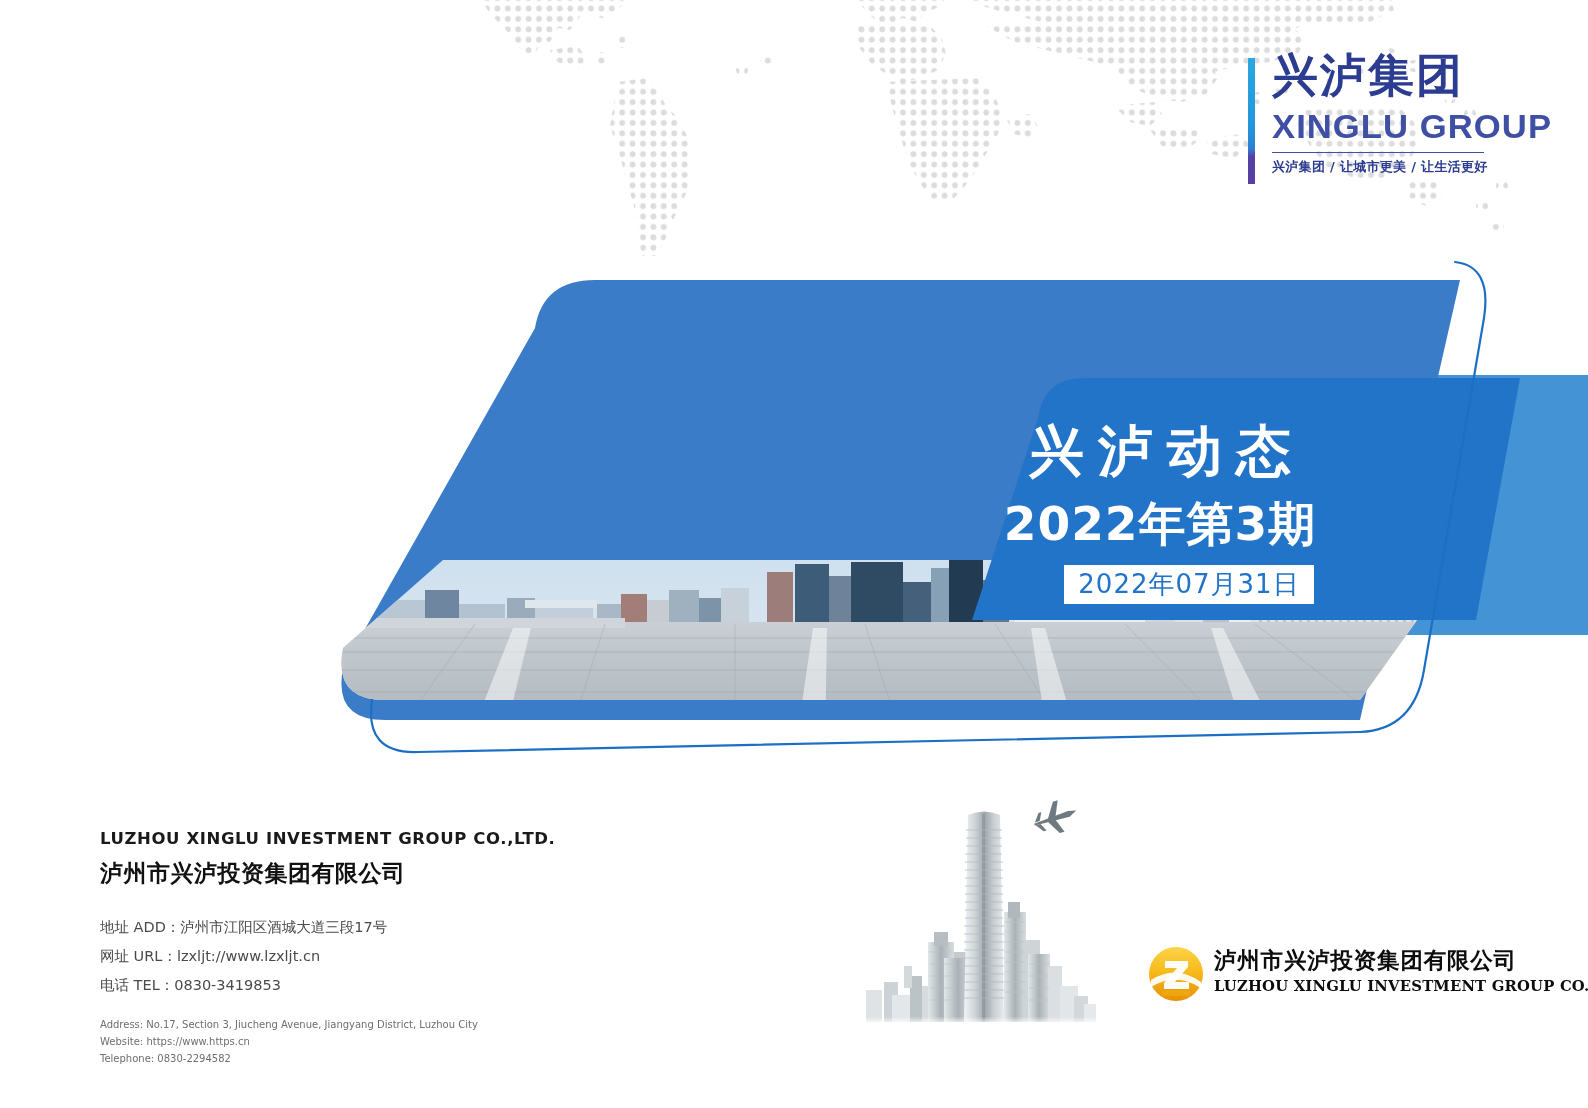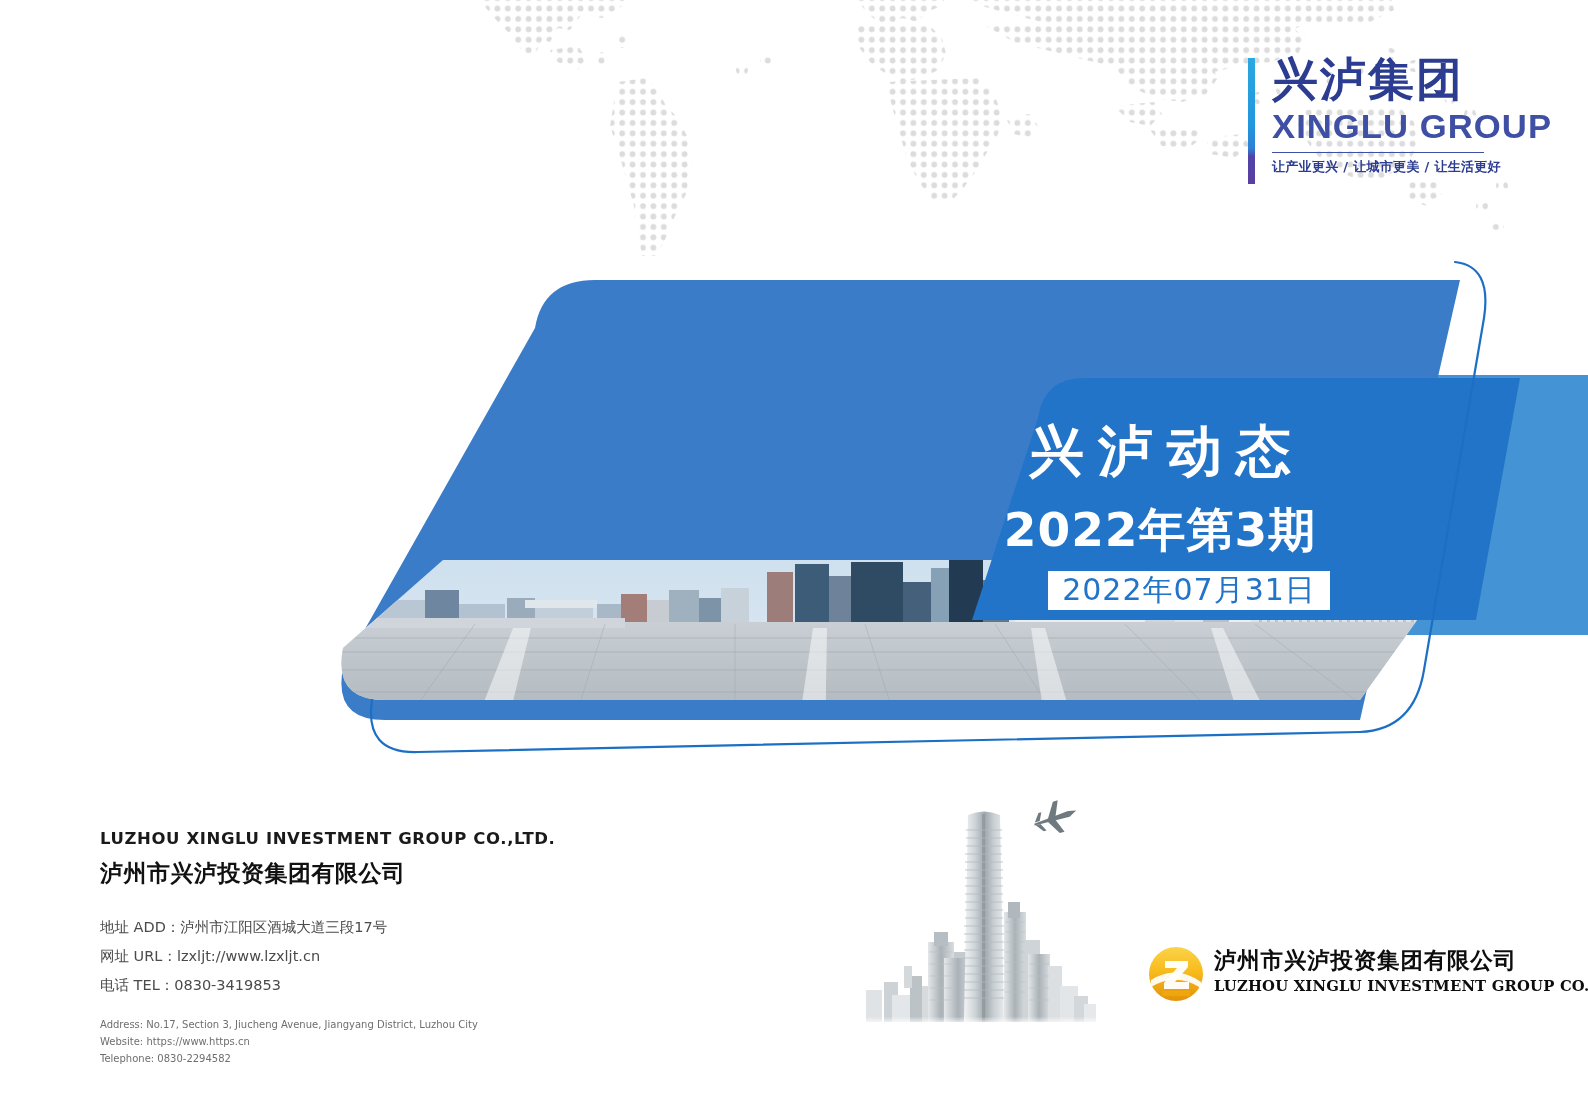--- a/index.html
+++ b/index.html
@@ -33,21 +33,21 @@
   .logo-accent-bar {
     position: absolute;
     left: 0; top: 6px;
     width: 7px; height: 126px;
     background: linear-gradient(to bottom,#2aa8e0 0%, #2196dd 55%, #2d7fd4 72%, #5243a8 78%, #5a3fa0 100%);
   }
   .logo-cn {
     position: absolute; left: 24px; top: 0px;
     font-size: 46px; font-weight: 700; letter-spacing: 2px;
     color: #2b3c91;
-    font-family: Liberation Sans, sans-serif;
+    font-family: Liberation Mono, monospace;
     line-height: 54px;
     white-space: nowrap;
   }
   .logo-en {
     position: absolute; left: 24px; top: 54px;
     font-size: 34px; font-weight: 700; letter-spacing: 1px;
     color: #3f4fa3;
     line-height: 40px;
     transform: scaleX(1.02);
     transform-origin: left center;
@@ -110,38 +110,38 @@
   #issue-title {
     font-size: 55px; font-weight: 700; color: #ffffff;
     letter-spacing: 14px; line-height: 62px;
     font-family: "DejaVu Sans", "Liberation Sans", sans-serif;
     text-indent: 14px;
   }
   #issue-number {
     font-size: 47px; font-weight: 700; color: #ffffff;
     line-height: 56px; letter-spacing: 1px;
     font-family: "DejaVu Sans", "Liberation Sans", sans-serif;
-    margin-top: 20px;
+    margin-top: 14px;
   }
   #issue-serial {
     font-size: 19px; font-weight: 700; color: #ffffff;
     line-height: 26px; letter-spacing: 1px;
     font-family: "DejaVu Sans", "Liberation Sans", sans-serif;
     margin-top: 6px;
     padding-left: 60px;
   }
   #issue-date-wrap {
     margin-top: 13px;
     padding-left: 58px;
   }
   #issue-date {
     display: inline-block;
     background: #ffffff;
     color: #2274c9;
-    font-size: 30px; font-weight: 400;
+    font-size: 26px; font-weight: 400;
     letter-spacing: 1px;
     padding: 4px 14px 5px 14px;
     line-height: 30px;
     font-family: "DejaVu Sans", "Liberation Sans", sans-serif;
   }
 
   
   #footer-left { position: absolute; left: 100px; top: 828px; width: 520px; }
   #company-en {
     font-size: 16.5px; font-weight: 700; color: #1a1a1a;
@@ -250,21 +250,21 @@
       </clipPath>
     </defs>
     <rect x="0" y="0" width="560" height="131" fill="url(#dotgrid)" clip-path="url(#mapclip)"></rect>
   </svg>
 
   <div id="header-logo">
     <div class="logo-accent-bar"></div>
     <div class="logo-cn">兴泸集团</div>
     <div class="logo-en">XINGLU GROUP</div>
     <div class="logo-divider"></div>
-    <div class="logo-tagline">让产业更兴 / 让城市更美 / 让生活更好</div>
+    <div class="logo-tagline">兴泸集团 / 让城市更美 / 让生活更好</div>
   </div>
 
   <div id="hero">
 
     <div id="band-light"></div>
 
     <svg id="panel-main" viewBox="0 0 1135 500" preserveAspectRatio="none">
       <path d="M210,78 Q218,30 270,30 L1135,30 L1035,470 L60,470 Q8,470 18,418 Z" fill="#3a7cc8"></path>
     </svg>
 

